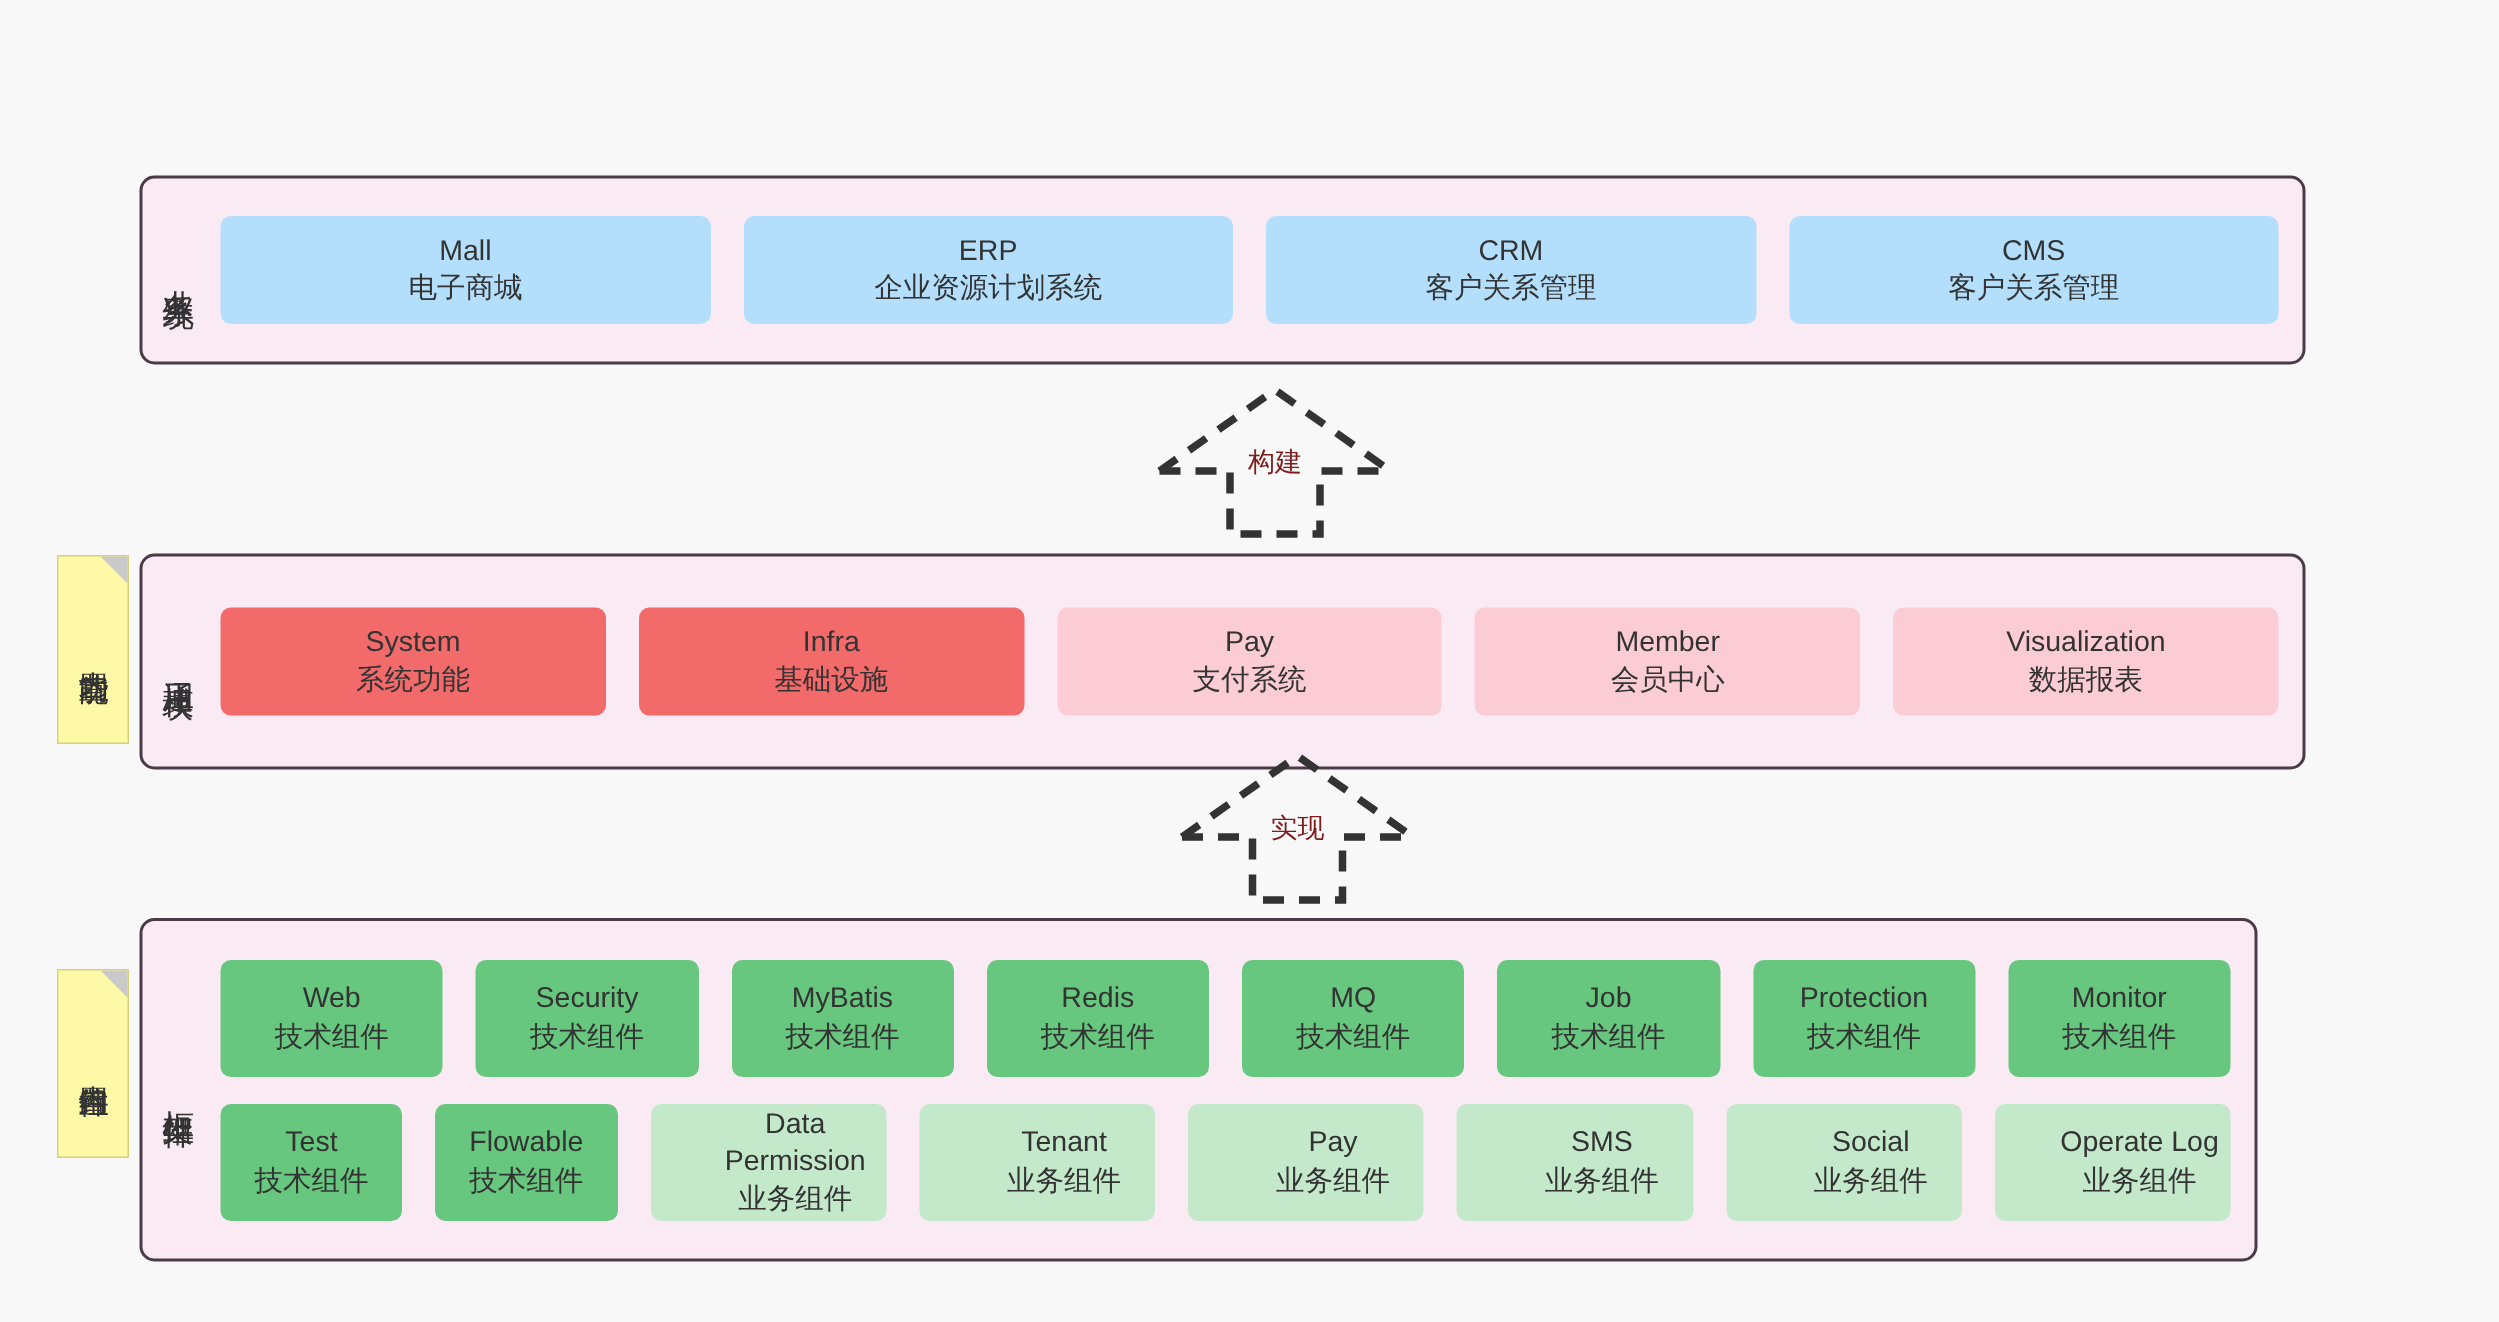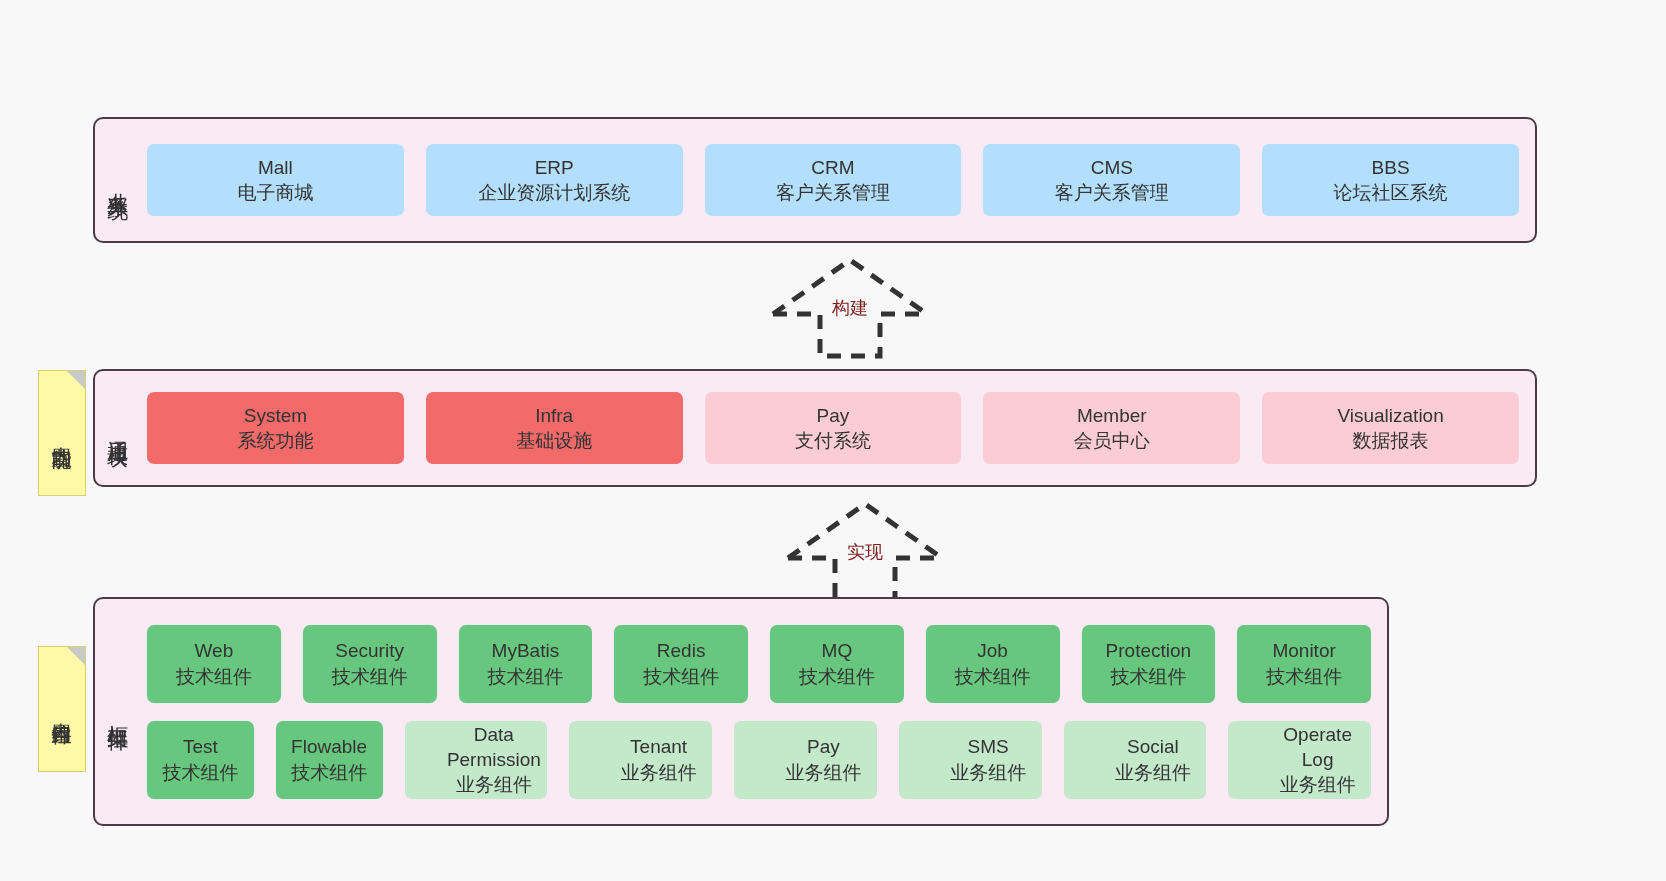--- a/index.html
+++ b/index.html
@@ -85,22 +85,22 @@
 
   
   .c-blue        { background: #b3dffc; }
   .c-red         { background: #f26a6a; }
   .c-pink        { background: #fcccd5; }
   .c-green       { background: #68c77e; }
   .c-lightgreen  { background: #c3e8ca; padding-left: 40px; }
 
   
   #layer-business   { left: 93px;  top: 117px; width: 1444px; height: 126px; }
-  #layer-modules    { left: 93px;  top: 369px; width: 1444px; height: 118px; }
-  #layer-framework  { left: 93px;  top: 597px; width: 1296px; height: 229px; }
+  #layer-modules    { left: 93px;  top: 369px; width: 1444px; height: 144px; }
+  #layer-framework  { left: 93px;  top: 612px; width: 1412px; height: 229px; }
 
   #layer-business  .card, #layer-modules .card { height: 72px; }
   #layer-framework .card { height: 78px; }
 
   
   .note {
     position: absolute;
     width: 48px;
     background: #fdf9a6;
     border: 1px solid #d9d17a;
@@ -176,24 +176,20 @@
           <span class="t2">企业资源计划系统</span>
         </div>
         <div class="card c-blue">
           <span class="t1">CRM</span>
           <span class="t2">客户关系管理</span>
         </div>
         <div class="card c-blue">
           <span class="t1">CMS</span>
           <span class="t2">客户关系管理</span>
         </div>
-        <div class="card c-blue">
-          <span class="t1">BBS</span>
-          <span class="t2">论坛社区系统</span>
-        </div>
       </div>
     </div>
   </div>
 
   <div class="arrow-wrap" id="arrow-build">
     <svg viewBox="0 0 190 108">
       <path d="M 18 62 L 95 8 L 172 62" fill="none" stroke="#333333" stroke-width="5" stroke-dasharray="14 10" stroke-linecap="butt"></path>
       <path d="M 18 62 L 65 62 L 65 104 L 125 104 L 125 62 L 172 62" fill="none" stroke="#333333" stroke-width="5" stroke-dasharray="14 10" stroke-linecap="butt"></path>
     </svg>
     <div class="arrow-label">构建</div>

